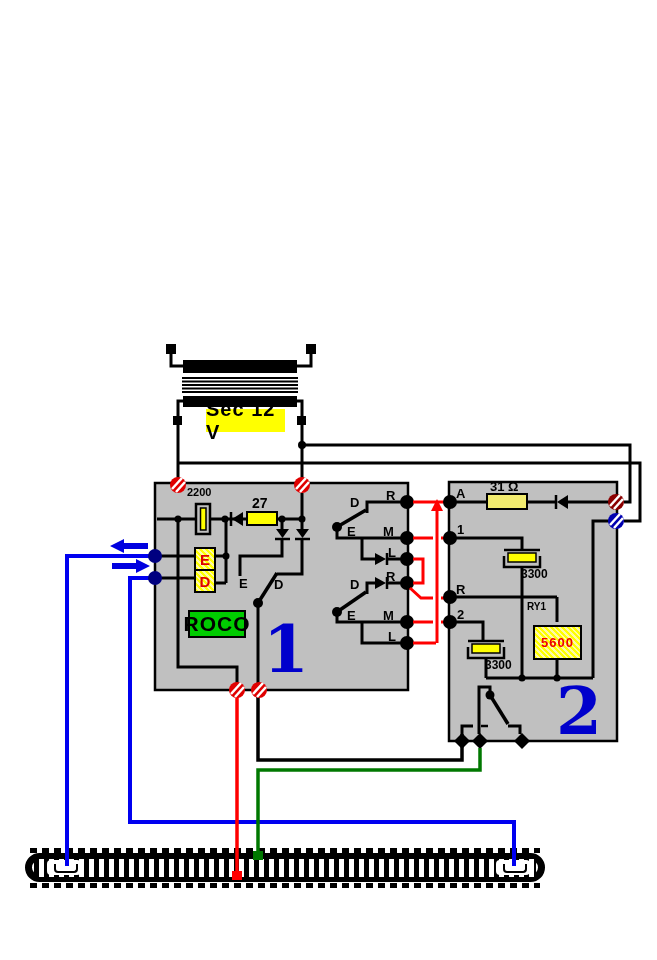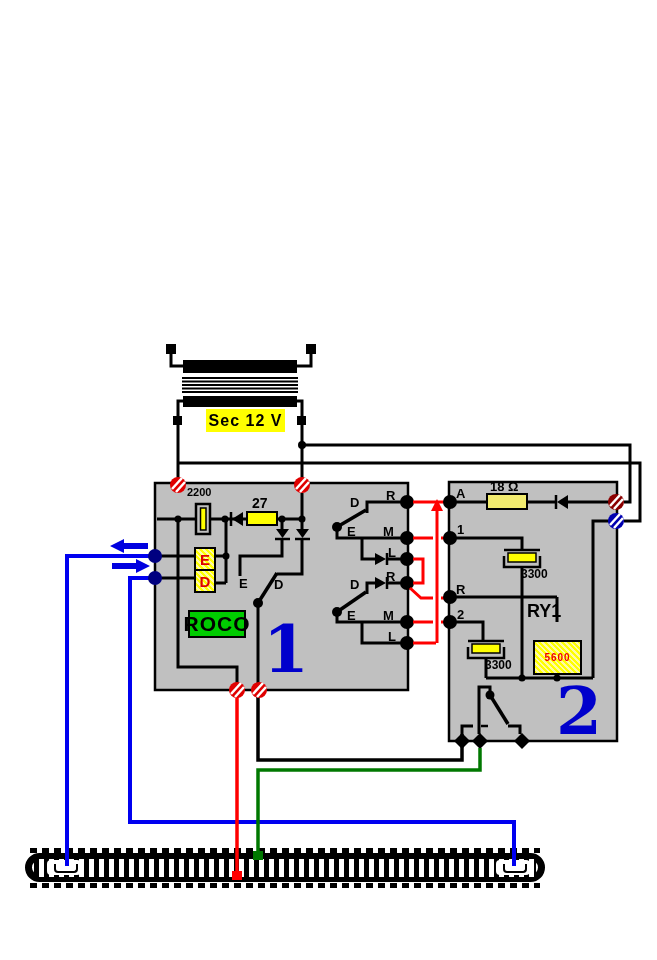--- a/index.html
+++ b/index.html
@@ -8,21 +8,21 @@
   #stage svg{position:absolute;left:0;top:0;}
   .lbl{position:absolute;color:#000;font-weight:700;font-size:13px;line-height:1;white-space:nowrap;}
   .soft{font-weight:600;}
   .box-lbl{position:absolute;box-sizing:border-box;border:2px solid #000;display:flex;
            align-items:center;justify-content:center;font-weight:700;}
   .hatch{background:repeating-linear-gradient(45deg,#ffff00 0 2px,#fdf9a8 2px 4px);}
   .sec-box{left:206px;top:409px;width:79px;height:23px;background:#ffff00;border:none;
            font-size:15px;letter-spacing:1px;}
   .lamp{left:194px;width:22px;height:24px;color:#dd0000;font-size:15px;}
   .roco{left:188px;top:610px;width:58px;height:28px;background:#00cc00;font-size:21px;letter-spacing:1px;}
-  .coil{left:533px;top:640px;width:49px;height:35px;color:#ee0000;font-size:10px;letter-spacing:1px;}
+  .coil{left:533px;top:625px;width:49px;height:35px;color:#ee0000;font-size:13px;letter-spacing:1px;}
   .bignum{position:absolute;color:#0000cc;font-family:"DejaVu Serif",serif;font-weight:700;
           font-size:66px;line-height:1;}
   .track-body{position:absolute;left:25px;top:853px;width:520px;height:29px;box-sizing:border-box;
               border:7px solid #000;border-radius:15px;}
   .sleepers{position:absolute;left:34px;top:859px;width:502px;height:18px;
             background:repeating-linear-gradient(90deg,#000 0 5px,#fff 5px 10px);}
   .dashline{position:absolute;height:5px;
             background:repeating-linear-gradient(90deg,#000 0 7px,rgba(0,0,0,0) 7px 12px);}
   .clip-gap{position:absolute;top:860px;width:34px;height:15px;background:#fff;border-radius:4px;}
   .clip-u{position:absolute;top:864px;width:24px;height:9px;box-sizing:border-box;
@@ -235,21 +235,21 @@
         <line x1="614" y1="509" x2="623" y2="499" stroke="#fff" stroke-width="2.5"></line>
       </g>
       <g>
         <circle cx="616" cy="521" r="8" fill="#0000b0"></circle>
         <line x1="610" y1="525" x2="620" y2="514" stroke="#fff" stroke-width="2.5"></line>
         <line x1="614" y1="528" x2="623" y2="518" stroke="#fff" stroke-width="2.5"></line>
       </g>
     </g>
   </svg>
 
-  <div class="box-lbl sec-box" style="font-size:16px;">Sec 12 V</div>
+  <div class="box-lbl sec-box" style="font-size:20px;">Sec 12 V</div>
 
   <div class="lbl" style="left:187px;top:487px;font-size:11px;">2200</div>
   <div class="lbl" style="left:252px;top:496px;font-size:14px;">27</div>
 
   <div class="box-lbl lamp hatch" style="top:547px;">E</div>
   <div class="box-lbl lamp hatch" style="top:569px;">D</div>
   <div class="box-lbl roco">ROCO</div>
   <div class="bignum" style="left:263px;top:616px;">1</div>
 
   <div class="lbl soft" style="left:239px;top:577px;">E</div>
@@ -265,22 +265,22 @@
   <div class="lbl soft" style="left:347px;top:609px;">E</div>
   <div class="lbl" style="left:386px;top:570px;">R</div>
   <div class="lbl" style="left:383px;top:609px;">M</div>
   <div class="lbl" style="left:388px;top:630px;">L</div>
 
   <div class="lbl" style="left:456px;top:487px;">A</div>
   <div class="lbl" style="left:457px;top:523px;">1</div>
   <div class="lbl" style="left:456px;top:583px;">R</div>
   <div class="lbl" style="left:457px;top:608px;">2</div>
 
-  <div class="lbl" style="left:490px;top:480px;font-size:13px;">18 Ω</div>
+  <div class="lbl" style="left:490px;top:480px;font-size:13px;">31 Ω</div>
   <div class="lbl" style="left:521px;top:568px;font-size:12px;">3300</div>
   <div class="lbl" style="left:485px;top:659px;font-size:12px;">3300</div>
-  <div class="lbl" style="left:527px;top:602px;font-size:18px;">RY1</div>
+  <div class="lbl" style="left:527px;top:602px;font-size:10px;">RY1</div>
   <div class="box-lbl coil hatch">5600</div>
   <div class="bignum" style="left:556px;top:678px;">2</div>
 
   <div class="blob" style="left:253px;top:851px;background:#007800;"></div>
   <div class="blob" style="left:232px;top:871px;background:#ff0000;"></div>
 </div>
 
 </body></html>

